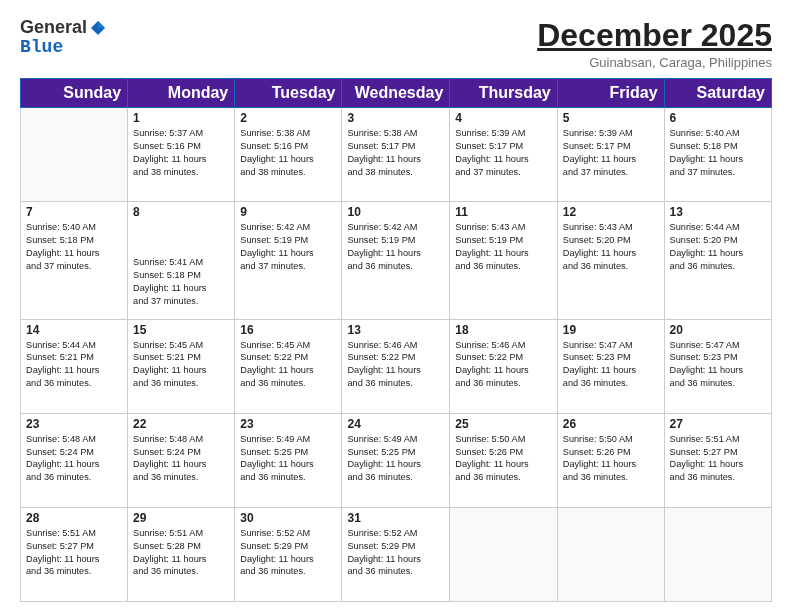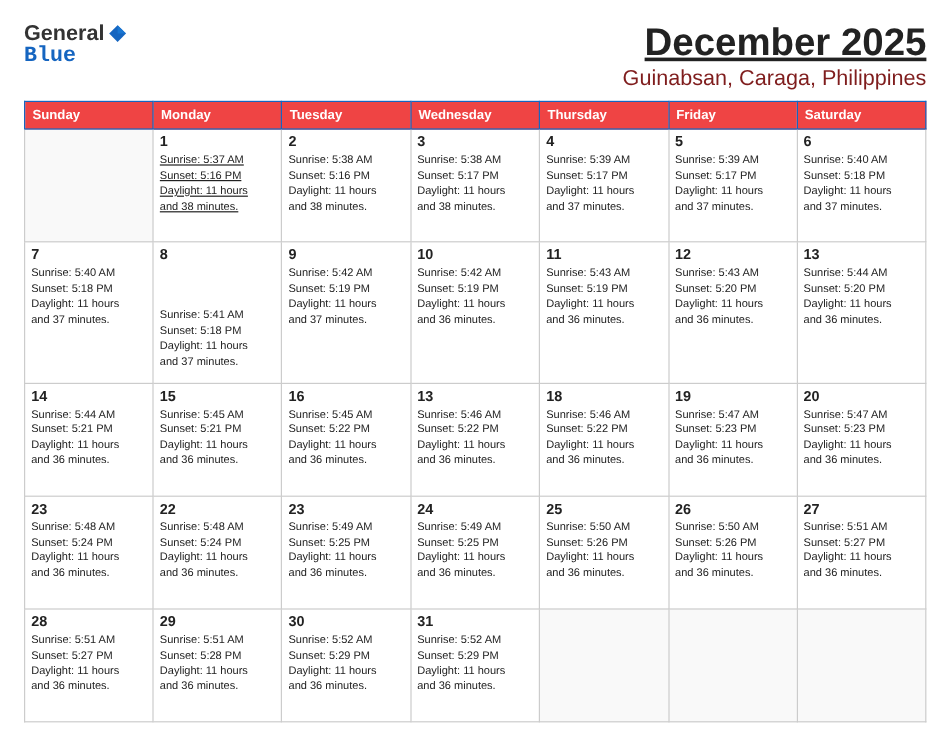--- a/index.html
+++ b/index.html
@@ -39,36 +39,36 @@
       text-align: right;
     }
     .month-title {
       font-size: 32px;
       font-weight: bold;
       color: #222;
       line-height: 1.1;
       text-decoration: underline;
     }
     .location {
-      font-size: 18px;
-      color: #7f1d1d;
+      font-size: 13px;
+      color: #737373;
       margin-top: 2px;
     }
     .calendar {
       width: 100%;
       border-collapse: collapse;
       flex: 1;
       font-size: 10px;
     }
     .calendar th {
-      background: #ef4444;
+      background: #4c1d95;
       color: #fff;
-      text-align: left;
+      text-align: right;
       padding: 5px 6px;
-      font-size: 11px;
+      font-size: 16px;
       font-weight: bold;
       border: 1px solid #1565c0;
     }
     .calendar td {
       border: 1px solid #ccc;
       vertical-align: top;
       padding: 3px 5px;
       width: 108px;
       height: 88px;
       color: #222;
@@ -119,21 +119,21 @@
           <th>Thursday</th>
           <th>Friday</th>
           <th>Saturday</th>
         </tr>
     </thead>
     <tbody id="calendar-body">
     <tr>
           <td class="empty"></td>
           <td>
             <span class="day-num">1</span>
-            <div class="day-info" style="white-space: pre-line; text-decoration: underline;">Sunrise: 5:37 AM
+            <div class="day-info" style="white-space: pre-line;">Sunrise: 5:37 AM
 Sunset: 5:16 PM
 Daylight: 11 hours
 and 38 minutes.</div>
           </td>
           <td>
             <span class="day-num">2</span>
             <div class="day-info" style="white-space: pre-line;">Sunrise: 5:38 AM
 Sunset: 5:16 PM
 Daylight: 11 hours
 and 38 minutes.</div>

